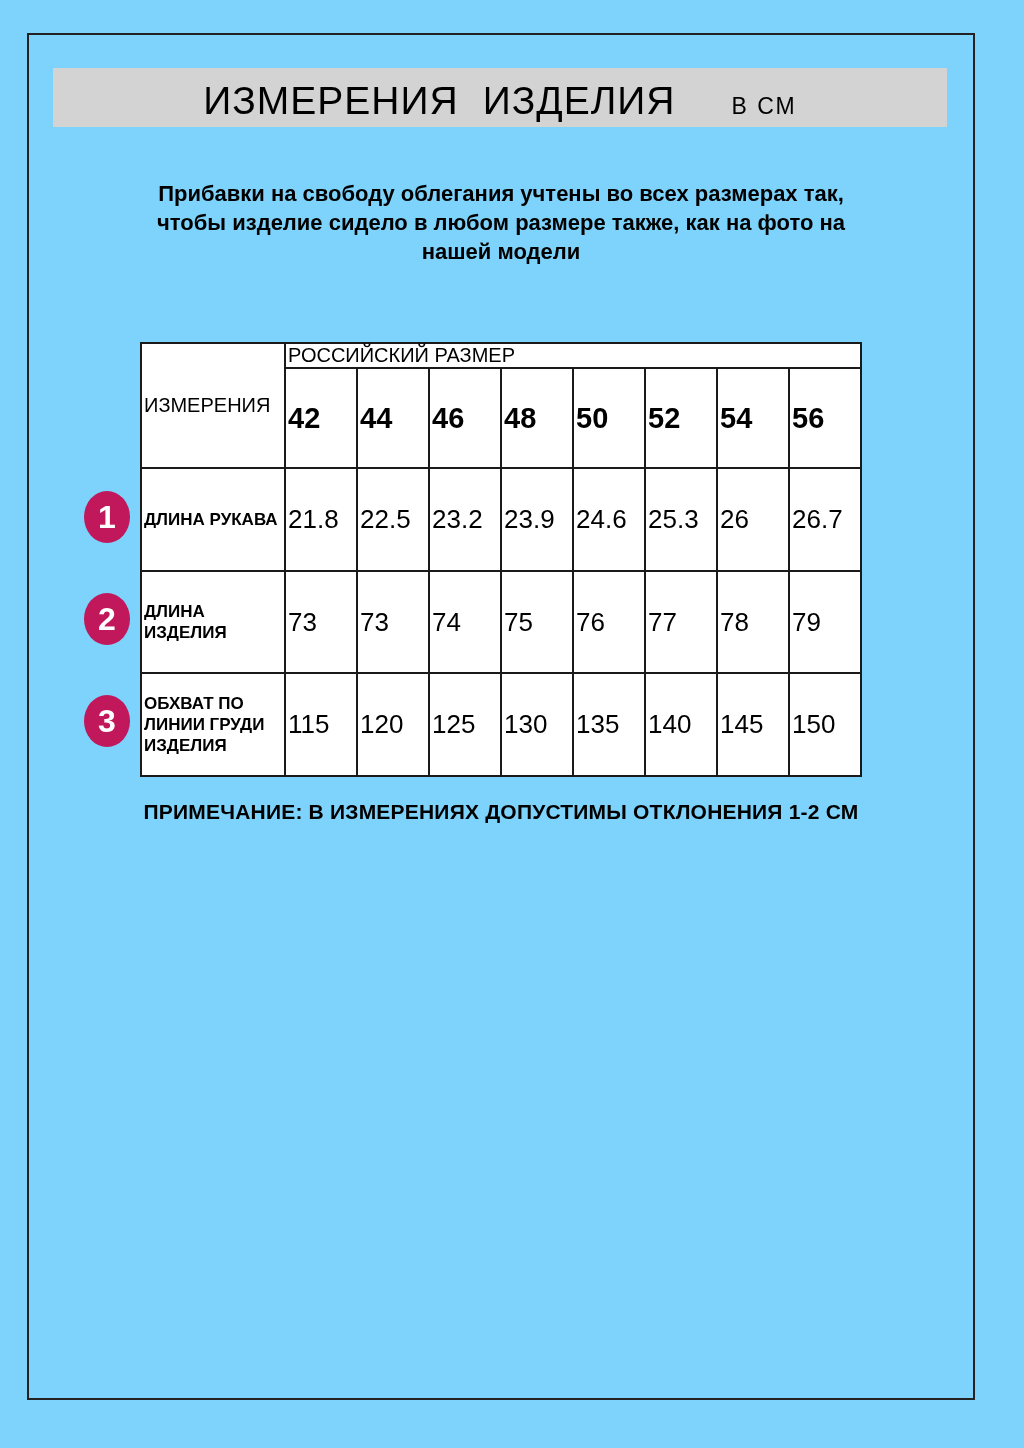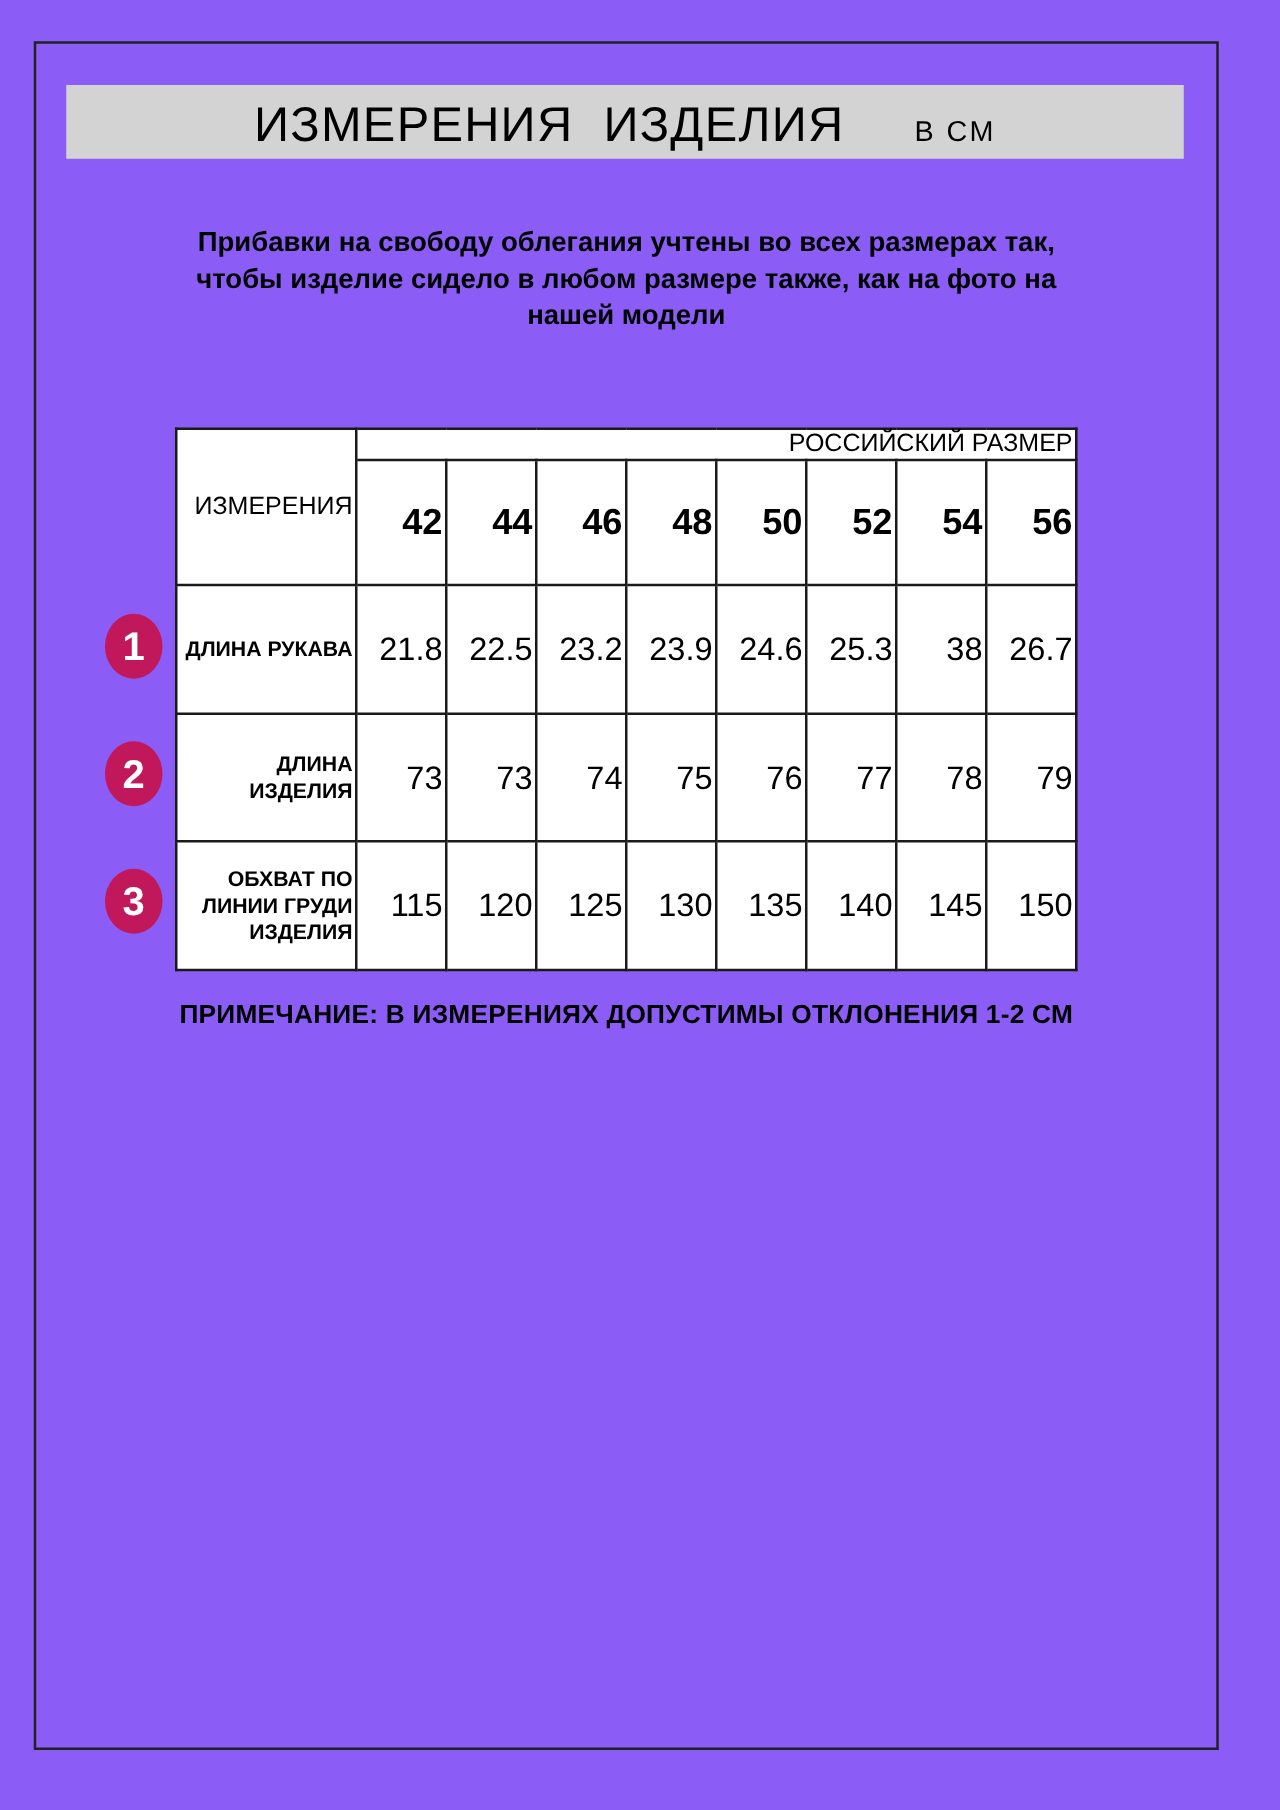--- a/index.html
+++ b/index.html
@@ -1,21 +1,21 @@
 <!DOCTYPE html>
 <html><head>
 <meta charset="utf-8">
 <style>
   * { margin: 0; padding: 0; box-sizing: border-box; }
   html, body { background: #fff; }
   .page {
     position: relative;
     width: 1024px;
     height: 1448px;
-    background: #8b5cf6;
+    background: #7dd3fc;
     font-family: "Liberation Sans", "DejaVu Sans", sans-serif;
     color: #000;
     overflow: hidden;
   }
   .border-frame {
     position: absolute;
     left: 27px; top: 33px;
     width: 948px; height: 1367px;
     border: 2px solid #222;
   }
@@ -51,21 +51,21 @@
   }
   table.size-table {
     position: absolute;
     left: 140px; top: 342px;
     width: 722px;
     border-collapse: collapse;
     table-layout: fixed;
   }
   table.size-table th, table.size-table td {
     border: 2px solid #1a1a1a;
-    text-align: right;
+    text-align: left;
     vertical-align: middle;
     background: #fff;
     padding: 0 2px;
     margin-top: 32px;
   }
   .col-label { width: 144px; }
   .col-size  { width: 72px; }
   th.corner { font-size: 18px; font-weight: 400; }
   tr.group-row th { height: 21px; font-size: 20px; font-weight: 400; }
   tr.sizes-row th { height: 100px; font-size: 29px; font-weight: 700; }
@@ -145,21 +145,21 @@
     </thead>
     <tbody>
       <tr class="data-row">
         <td class="row-label nw">ДЛИНА РУКАВА</td>
         <td class="val">21.8</td>
         <td class="val">22.5</td>
         <td class="val">23.2</td>
         <td class="val">23.9</td>
         <td class="val">24.6</td>
         <td class="val">25.3</td>
-        <td class="val">38</td>
+        <td class="val">26</td>
         <td class="val">26.7</td>
       </tr>
       <tr class="data-row mid">
         <td class="row-label">ДЛИНА ИЗДЕЛИЯ</td>
         <td class="val">73</td>
         <td class="val">73</td>
         <td class="val">74</td>
         <td class="val">75</td>
         <td class="val">76</td>
         <td class="val">77</td>

